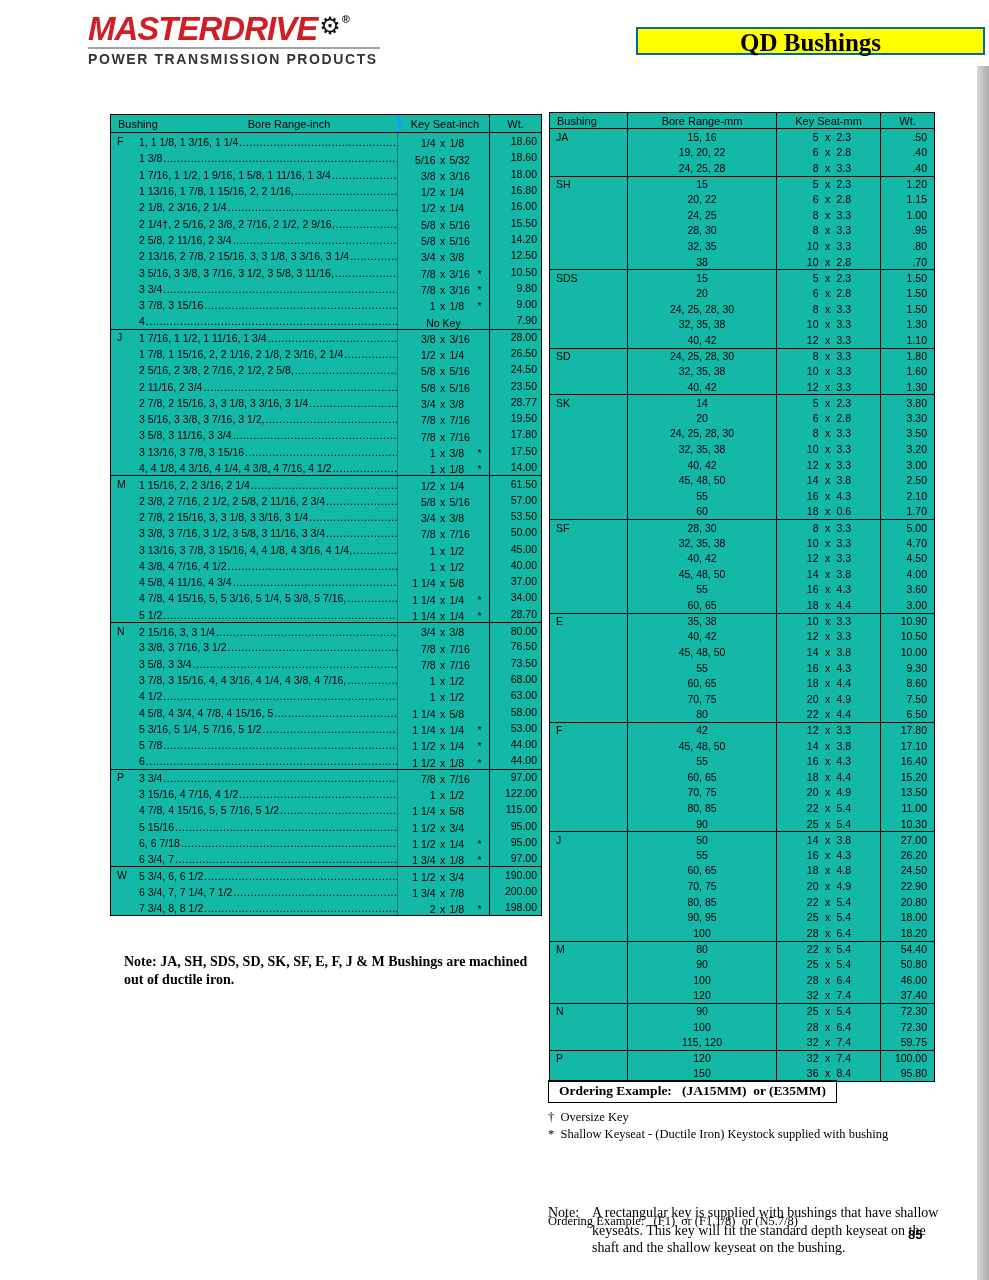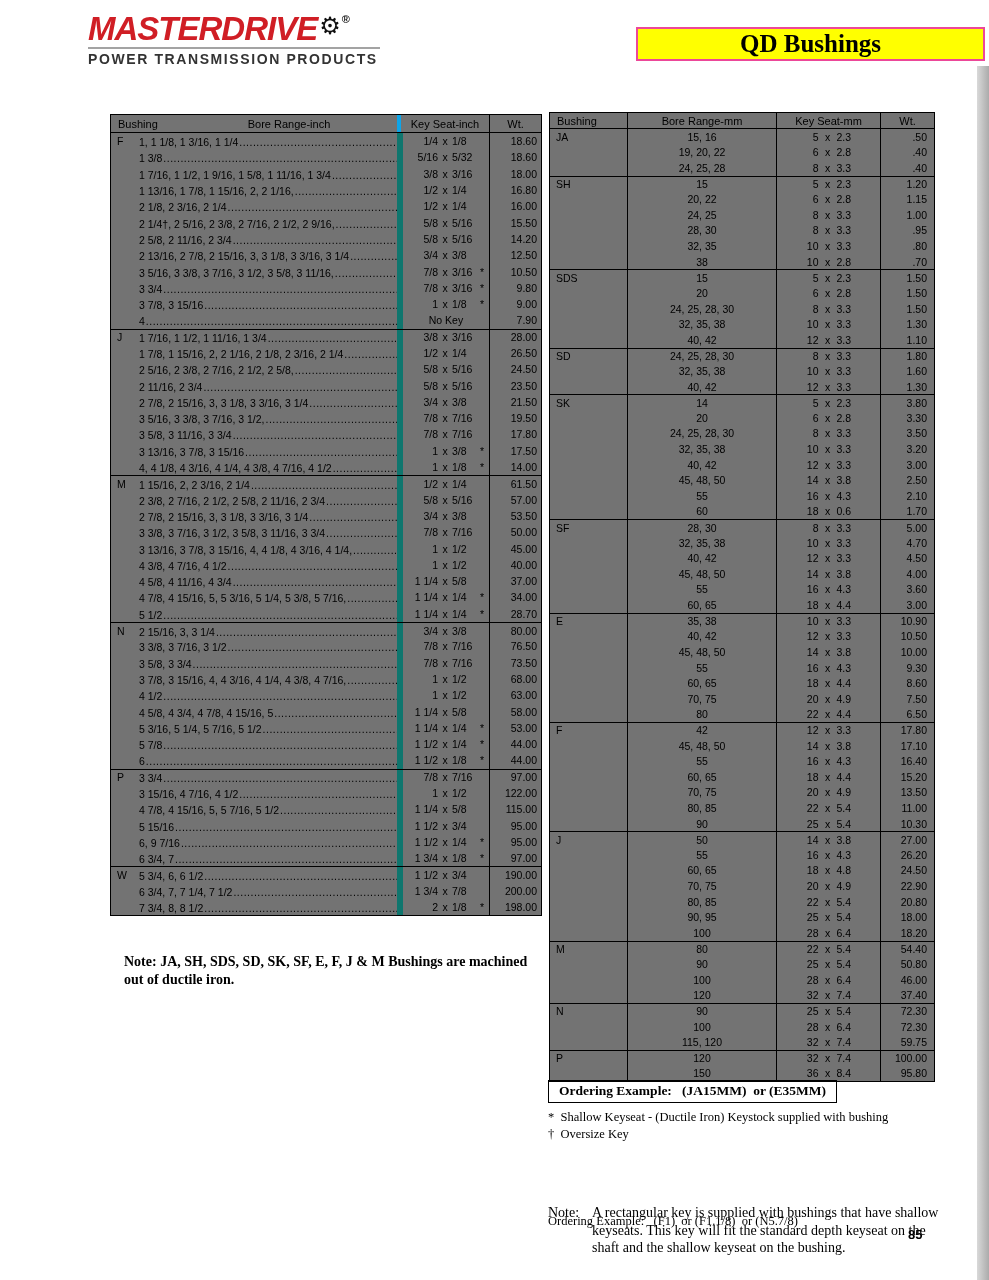--- a/index.html
+++ b/index.html
@@ -22,49 +22,49 @@
   }
   .gear { font-size:24px; color:#111; line-height:1.2; margin-left:2px; }
   .reg { font-size:11px; font-weight:bold; color:#111; margin-left:1px; margin-top:1px; }
   .tagline {
     margin-top:0; border-top:2px solid #a3a3a3; padding-top:2px;
     font-weight:bold; font-size:14px; letter-spacing:1.6px; color:#333;
   }
 
   
   .banner {
-    position:absolute; left:636px; top:27px; width:349px; height:34px;
-    background:var(--banner-yellow,#ffff00); border:2px solid #ec4899;
-    display:flex; align-items:center; justify-content:center;
+    position:absolute; left:636px; top:27px; width:349px; height:28px;
+    background:var(--banner-yellow,#ffff00); border:2px solid #0369a1;
+    display:flex; justify-content:center;
   }
   .banner span {
     font-family:"Liberation Serif", serif; font-weight:bold; font-size:25px;
   }
 
   
-  .tbl { position:absolute; border:1.5px solid #000; background:#737373; }
+  .tbl { position:absolute; border:1.5px solid #000; background:#14b8a6; }
   .thead { display:flex; align-items:center; border-bottom:1.5px solid #000; }
   .trow  { display:flex; align-items:center; }
   .sec-start { border-top:1px solid #000; }
   .tbody .trow:first-child { border-top:none; }
 
   
   #inch-table { left:110px; top:114px; width:432px; }
   #inch-table .thead { height:18px; font-size:11px; }
   #inch-table .h-bush { width:70px; padding-left:7px; }
   #inch-table .h-bore { flex:1; text-align:center; }
   #inch-table .h-key  { width:92px; text-align:center; border-left:4px solid #0ea5e9; align-self:stretch; display:flex; align-items:center; justify-content:center; }
   #inch-table .h-wt   { width:52px; text-align:center; border-left:1px solid #000; align-self:stretch; display:flex; align-items:center; justify-content:center; }
   #inch-table .trow { height:16.3px; font-size:10.5px; }
   #inch-table .c-bush { width:28px; padding-left:6px; flex:none; align-self:stretch; display:flex; align-items:center; }
   #inch-table .c-bore { flex:1; display:flex; align-items:baseline; overflow:hidden; padding-top:2px; }
   #inch-table .bore-text { white-space:nowrap; margin-right:1px; }
   .dots { flex:1; overflow:hidden; white-space:nowrap; letter-spacing:0.5px; }
   .dots::after { content:"...................................................................................................................................................."; }
-  #inch-table .c-key { width:92px; flex:none; border-left:6px solid #0f766e; align-self:stretch; display:flex; align-items:center; justify-content:center; }
+  #inch-table .c-key { width:92px; flex:none; border-left:1px solid #0f766e; align-self:stretch; display:flex; align-items:flex-end; justify-content:center; }
   #inch-table .kl { display:inline-block; width:34px; text-align:right; }
   #inch-table .kx { display:inline-block; width:14px; text-align:center; }
   #inch-table .kr { display:inline-block; width:28px; text-align:left; }
   #inch-table .ks { display:inline-block; width:8px; text-align:left; }
   #inch-table .c-wt { width:52px; flex:none; border-left:1px solid #000; align-self:stretch; display:flex; align-items:center; justify-content:flex-end; padding-right:4px; }
 
   
   #mm-table { left:549px; top:112px; width:386px; }
   #mm-table .thead { height:16px; font-size:11px; }
   #mm-table .h-bush { width:78px; padding-left:7px; align-self:stretch; display:flex; align-items:center; border-right:1px solid #000; }
@@ -365,21 +365,21 @@
           <div class="c-bore">
             <span class="bore-text">2 7/8, 2 15/16, 3, 3 1/8, 3 3/16, 3 1/4</span>
             <span class="dots"></span>
           </div>
           <div class="c-key">
             <span class="kl">3/4</span>
             <span class="kx">x</span>
             <span class="kr">3/8</span>
             <span class="ks"></span>
           </div>
-          <div class="c-wt">21.50</div>
+          <div class="c-wt">28.77</div>
         </div>
         <div class="trow">
           <div class="c-bush"></div>
           <div class="c-bore">
             <span class="bore-text">3 5/16, 3 3/8, 3 7/16, 3 1/2,</span>
             <span class="dots"></span>
           </div>
           <div class="c-key">
             <span class="kl">7/8</span>
             <span class="kx">x</span>
@@ -734,21 +734,21 @@
             <span class="kl">1 1/2</span>
             <span class="kx">x</span>
             <span class="kr">3/4</span>
             <span class="ks"></span>
           </div>
           <div class="c-wt">95.00</div>
         </div>
         <div class="trow">
           <div class="c-bush"></div>
           <div class="c-bore">
-            <span class="bore-text">6, 9 7/16</span>
+            <span class="bore-text">6, 6 7/18</span>
             <span class="dots"></span>
           </div>
           <div class="c-key">
             <span class="kl">1 1/2</span>
             <span class="kx">x</span>
             <span class="kr">1/4</span>
             <span class="ks">*</span>
           </div>
           <div class="c-wt">95.00</div>
         </div>
@@ -1430,22 +1430,22 @@
           <div class="c-wt">95.80</div>
         </div>
       </div>
   </div>
 
   <div class="note-left">Note: JA, SH, SDS, SD, SK, SF, E, F, J &amp; M Bushings are machined out of ductile iron.</div>
 
   <div class="order-box pre">Ordering Example:   (JA15MM)  or (E35MM)</div>
 
   <div class="footnotes">
+    <div class="pre">†  Oversize Key</div>
     <div class="pre">*  Shallow Keyseat - (Ductile Iron) Keystock supplied with bushing</div>
-    <div class="pre">†  Oversize Key</div>
   </div>
 
   <div class="note-right">
     <span class="nr-label">Note:</span>
     <span class="nr-text">A rectangular key is supplied with bushings that have shallow keyseats. This key will fit the standard depth keyseat on the shaft and the shallow keyseat on the bushing.</span>
   </div>
 
   <div class="order-line pre">Ordering Example:   (F1)  or (F1.1/8)  or (N5.7/8)</div>
 
   <div class="page-num">85</div>

